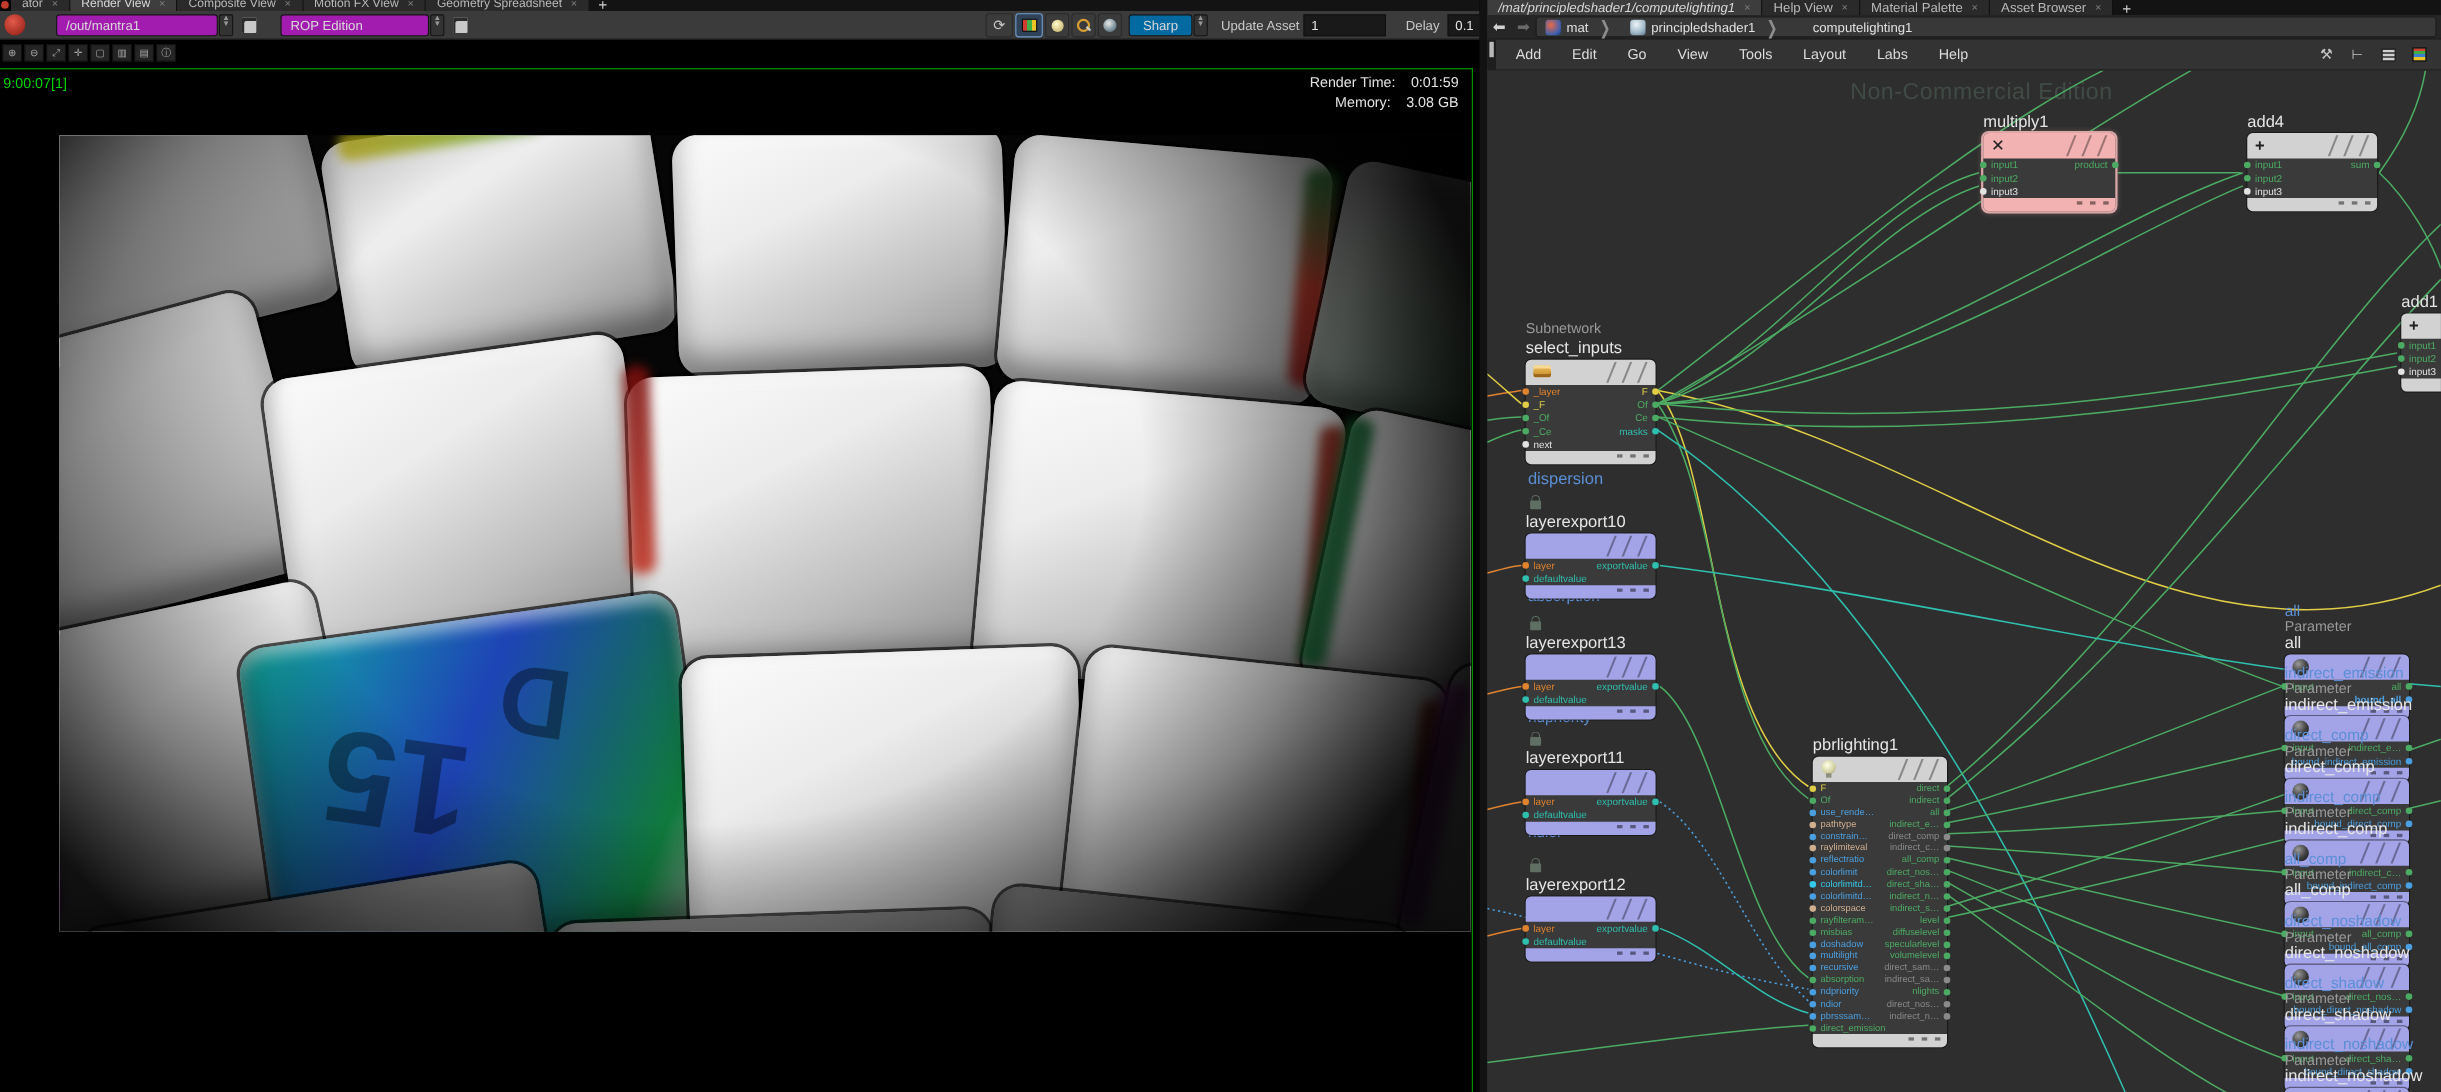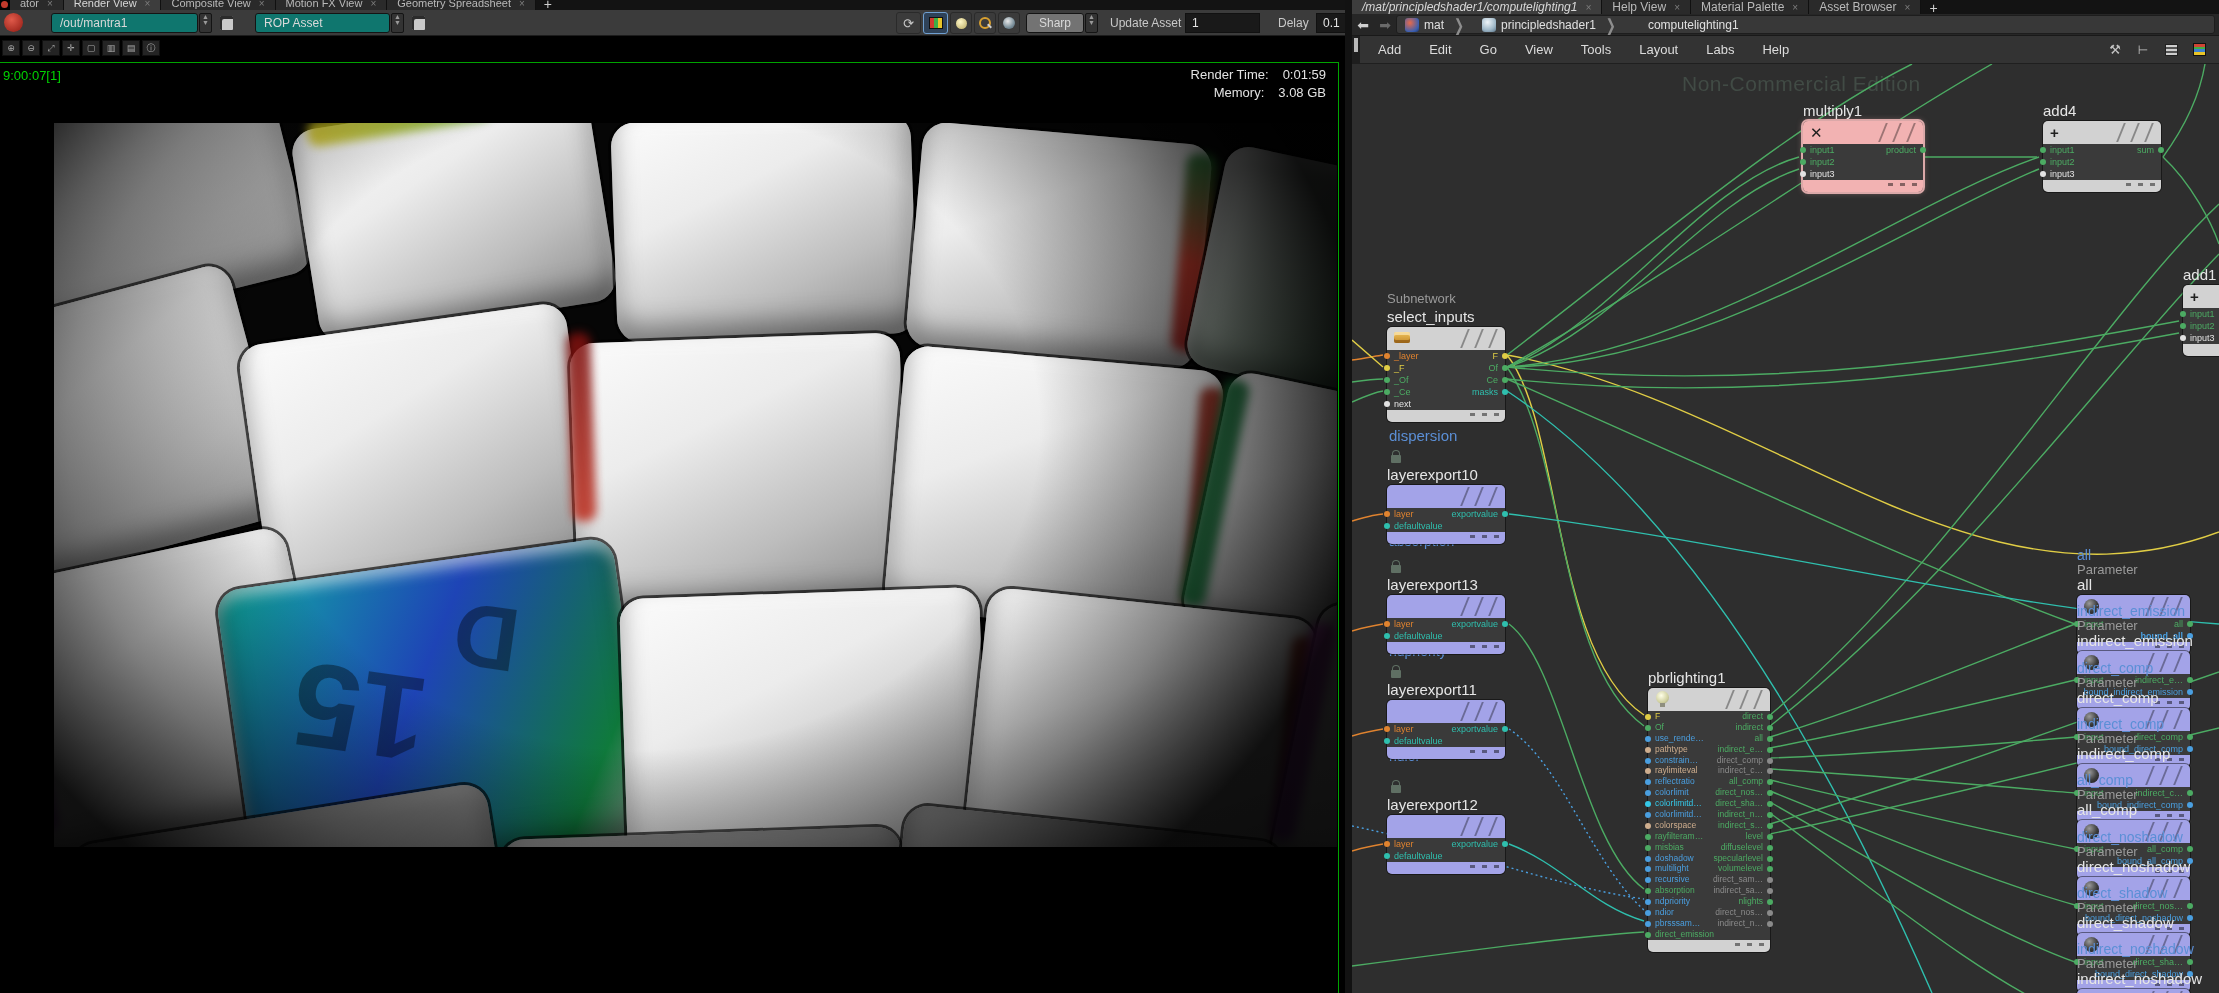--- a/index.html
+++ b/index.html
@@ -10,21 +10,21 @@
   .tabstrip { background:#131313; overflow:hidden; display:flex; align-items:flex-start; }
   .tab { height:100%; display:flex; align-items:center; gap:8px; padding:0 10px;
     background:#2a2a2a; color:#b9b9b9; font-size:12px; border-right:1px solid #101010;
     white-space:nowrap; overflow:hidden; }
   .tab.active { background:#3d3d3d; color:#d8d8d8; }
   .tab .x { color:#7d7d7d; font-size:10px; }
   .tab.italic { font-style:italic; }
   .tab-plus { color:#cfcfcf; font-size:14px; padding:0 8px; }
   
   .ltoolbar { background:#3b3b3b; border-bottom:1px solid #1c1c1c; }
-  .combo { background:#0f766e; border:1px solid #141414; border-radius:3px; color:#d9d9d9;
+  .combo { background:#a21caf; border:1px solid #141414; border-radius:3px; color:#d9d9d9;
     font-size:12px; display:flex; align-items:center; padding:0 8px; }
   .spin { width:13px; display:flex; flex-direction:column; align-items:center; color:#9a9a9a;
     font-size:7px; line-height:6px; background:#333; border:1px solid #141414; border-radius:2px; }
   .toolbtn { background:#3b3b3b; border:1px solid #2a2a2a; border-radius:3px;
     display:flex; align-items:center; justify-content:center; color:#c9c9c9; }
   .toolbtn.sel { border:1px solid #6f9fd0; background:#2f4258; }
   .fld { background:#191919; border:1px solid #111; color:#e4e4e4; font-size:12px;
     display:flex; align-items:center; padding:0 6px; }
   .lbl { color:#c9c9c9; font-size:12px; }
   
@@ -151,42 +151,42 @@
     <div class="abs disc" style="left:4px;top:3px;width:19px;height:19px;background:radial-gradient(circle at 40% 35%,#e05a4a,#8f1a12);"></div>
     <div class="combo abs" style="left:51px;top:3px;width:147px;height:20px;">
       <span>/out/mantra1</span>
     </div>
     <div class="spin abs" style="left:199px;top:3px;height:20px;">
         <span>▲</span>
         <span>▼</span>
       </div>
     <div class="abs" style="left:220px;top:6px;width:13px;height:14px;background:#c9c9c9;border-radius:1px;box-shadow:3px 4px 0 -1px #2b2b2b inset;"></div>
     <div class="combo abs" style="left:255px;top:3px;width:135px;height:20px;">
-      <span>ROP Asset</span>
+      <span>ROP Edition</span>
     </div>
     <div class="spin abs" style="left:391px;top:3px;height:20px;">
         <span>▲</span>
         <span>▼</span>
       </div>
     <div class="abs" style="left:412px;top:6px;width:13px;height:14px;background:#c9c9c9;border-radius:1px;box-shadow:3px 4px 0 -1px #2b2b2b inset;"></div>
 
     <div class="toolbtn abs" style="left:896px;top:2px;width:25px;height:22px;font-size:13px;">⟳</div>
     <div class="toolbtn sel abs" style="left:923px;top:2px;width:25px;height:22px;">
         <span class="gridicon"></span>
       </div>
     <div class="toolbtn abs" style="left:950px;top:2px;width:22px;height:22px;">
       <span class="disc" style="width:11px;height:11px;background:radial-gradient(circle at 40% 35%,#fff8c8,#b8a860);"></span>
       </div>
     <div class="toolbtn abs" style="left:974px;top:2px;width:22px;height:22px;">
         <span class="mag"></span>
       </div>
     <div class="toolbtn abs" style="left:998px;top:2px;width:22px;height:22px;">
       <span class="disc" style="width:12px;height:12px;background:radial-gradient(circle at 40% 35%,#e8e8e8,#7a8f9a 60%,#4a5a66);"></span>
       </div>
-    <div class="combo abs" style="left:1026px;top:3px;width:58px;height:20px;justify-content:center;background:#737373;">
+    <div class="combo abs" style="left:1026px;top:3px;width:58px;height:20px;justify-content:center;background:#0369a1;">
       <span>Sharp</span>
     </div>
     <div class="spin abs" style="left:1085px;top:3px;height:20px;">
         <span>▲</span>
         <span>▼</span>
       </div>
     <span class="lbl abs" style="left:1110px;top:6px;">Update Asset</span>
     <div class="fld abs" style="left:1185px;top:3px;width:75px;height:20px;">
       <span>1</span>
     </div>

